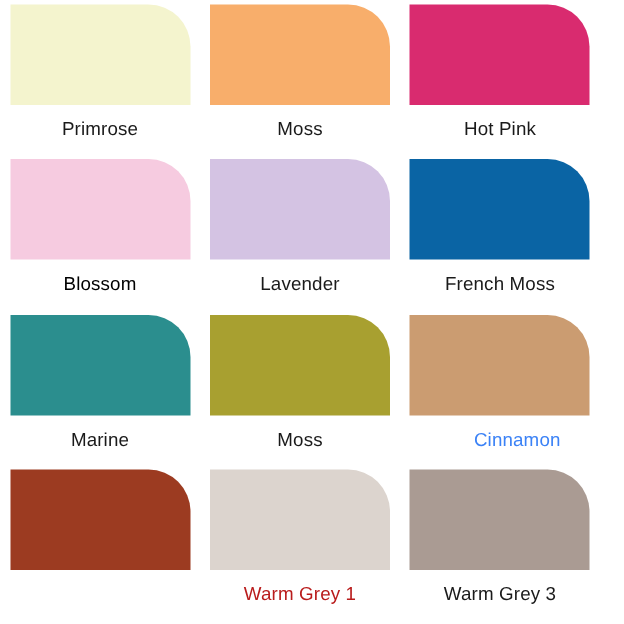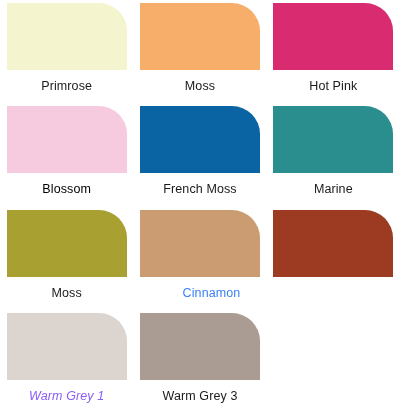--- a/index.html
+++ b/index.html
@@ -75,20 +75,24 @@
   <div class="swatch-cell">
     <div class="swatch-chip" style="background: rgb(217, 43, 111);"></div>
     <div class="swatch-label" style="color: rgb(26, 26, 26); text-align: center;">Hot Pink</div>
   </div>
 
   <div class="swatch-cell">
     <div class="swatch-chip" style="background: rgb(246, 203, 224);"></div>
     <div class="swatch-label" style="color: #000000;">Blossom</div>
   </div>
 
+  <div class="swatch-cell">
+    <div class="swatch-chip" style="background: rgb(212, 195, 227);"></div>
+    <div class="swatch-label" style="color: rgb(26, 26, 26);">Lavender</div>
+  </div>
 
   <div class="swatch-cell">
     <div class="swatch-chip" style="background: rgb(10, 100, 164);"></div>
     <div class="swatch-label" style="color: rgb(26, 26, 26);">French Moss</div>
   </div>
 
   <div class="swatch-cell">
     <div class="swatch-chip" style="background: rgb(43, 142, 142);"></div>
     <div class="swatch-label" style="color: rgb(26, 26, 26);">Marine</div>
   </div>
@@ -102,21 +106,21 @@
     <div class="swatch-chip" style="background: rgb(203, 156, 113);"></div>
     <div class="swatch-label" style="color: #3b82f6; margin-left: 23px;">Cinnamon</div>
   </div>
 
   <div class="swatch-cell">
     <div class="swatch-chip" style="background: rgb(156, 59, 33);"></div>
   </div>
 
   <div class="swatch-cell">
     <div class="swatch-chip" style="background: rgb(220, 212, 206);"></div>
-    <div class="swatch-label" style="color: #8b5cf6; font-style: italic;">Warm Grey 1</div>
+    <div class="swatch-label" style="color: #b91c1c;">Warm Grey 1</div>
   </div>
 
   <div class="swatch-cell">
     <div class="swatch-chip" style="background: rgb(170, 155, 147);"></div>
     <div class="swatch-label" style="color: rgb(26, 26, 26);">Warm Grey 3</div>
   </div>
 
 </div>
 
 </body></html>

